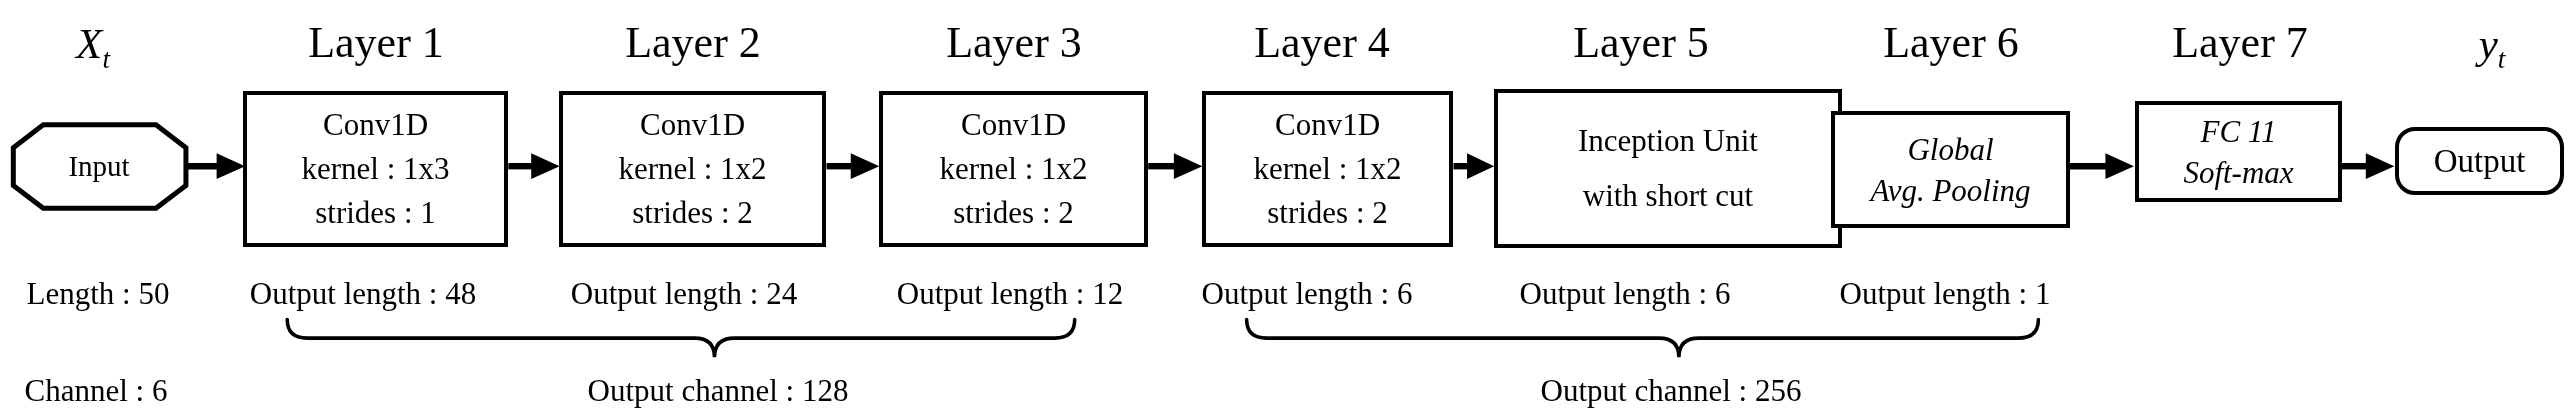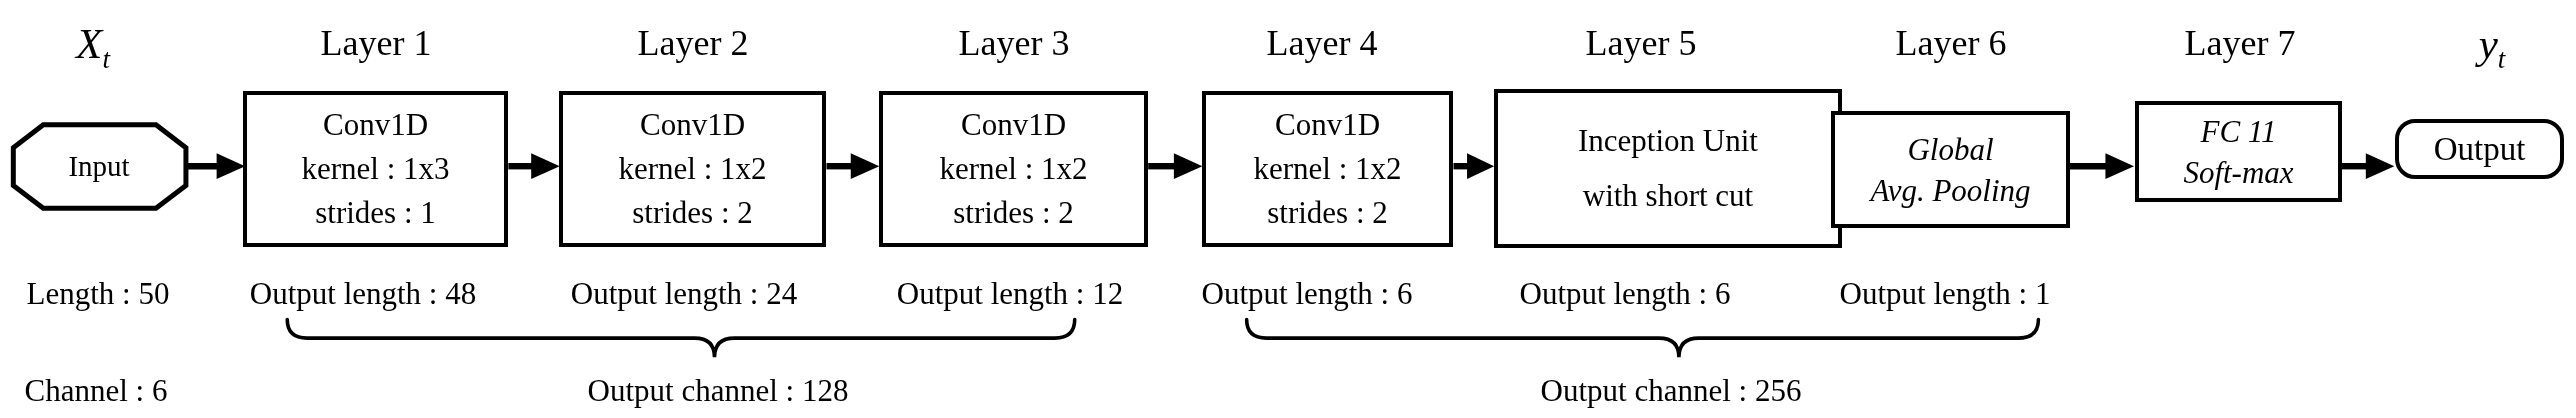--- a/index.html
+++ b/index.html
@@ -13,21 +13,21 @@
     overflow: hidden;
   }
   .cx {                       
     position: absolute;
     transform: translateX(-50%);
     white-space: nowrap;
     text-align: center;
   }
   .layer-title {
     top: 20px;
-    font-size: 36px;
+    font-size: 44px;
     line-height: 46px;
   }
   .math-label {
     top: 18.6px;
     font-size: 43px;
     line-height: 49px;
     font-style: italic;
   }
   .math-label sub {
     font-size: 27px;
@@ -163,21 +163,21 @@
   </div>
   <div class="node-box short" style="left:1831px;top:111px;width:239px;height:117px">
     <div class="bline">Global</div>
     <div class="bline">Avg. Pooling</div>
   </div>
   <div class="node-box short" style="left:2135px;top:101px;width:207px;height:101px">
     <div class="bline">FC 11</div>
     <div class="bline">Soft-max</div>
   </div>
 
-  <div class="node-box output-node" style="left:2395px;top:119px;width:169px;height:60px">
+  <div class="node-box output-node" style="left:2395px;top:127px;width:169px;height:68px">
     <div class="bline">Output</div>
   </div>
 
   <div class="cx row1-label" style="left:98px">Length : 50</div>
   <div class="cx row1-label" style="left:363px">Output length : 48</div>
   <div class="cx row1-label" style="left:684px">Output length : 24</div>
   <div class="cx row1-label" style="left:1010px">Output length : 12</div>
   <div class="cx row1-label" style="left:1307px">Output length : 6</div>
   <div class="cx row1-label" style="left:1625px">Output length : 6</div>
   <div class="cx row1-label" style="left:1945px">Output length : 1</div>

